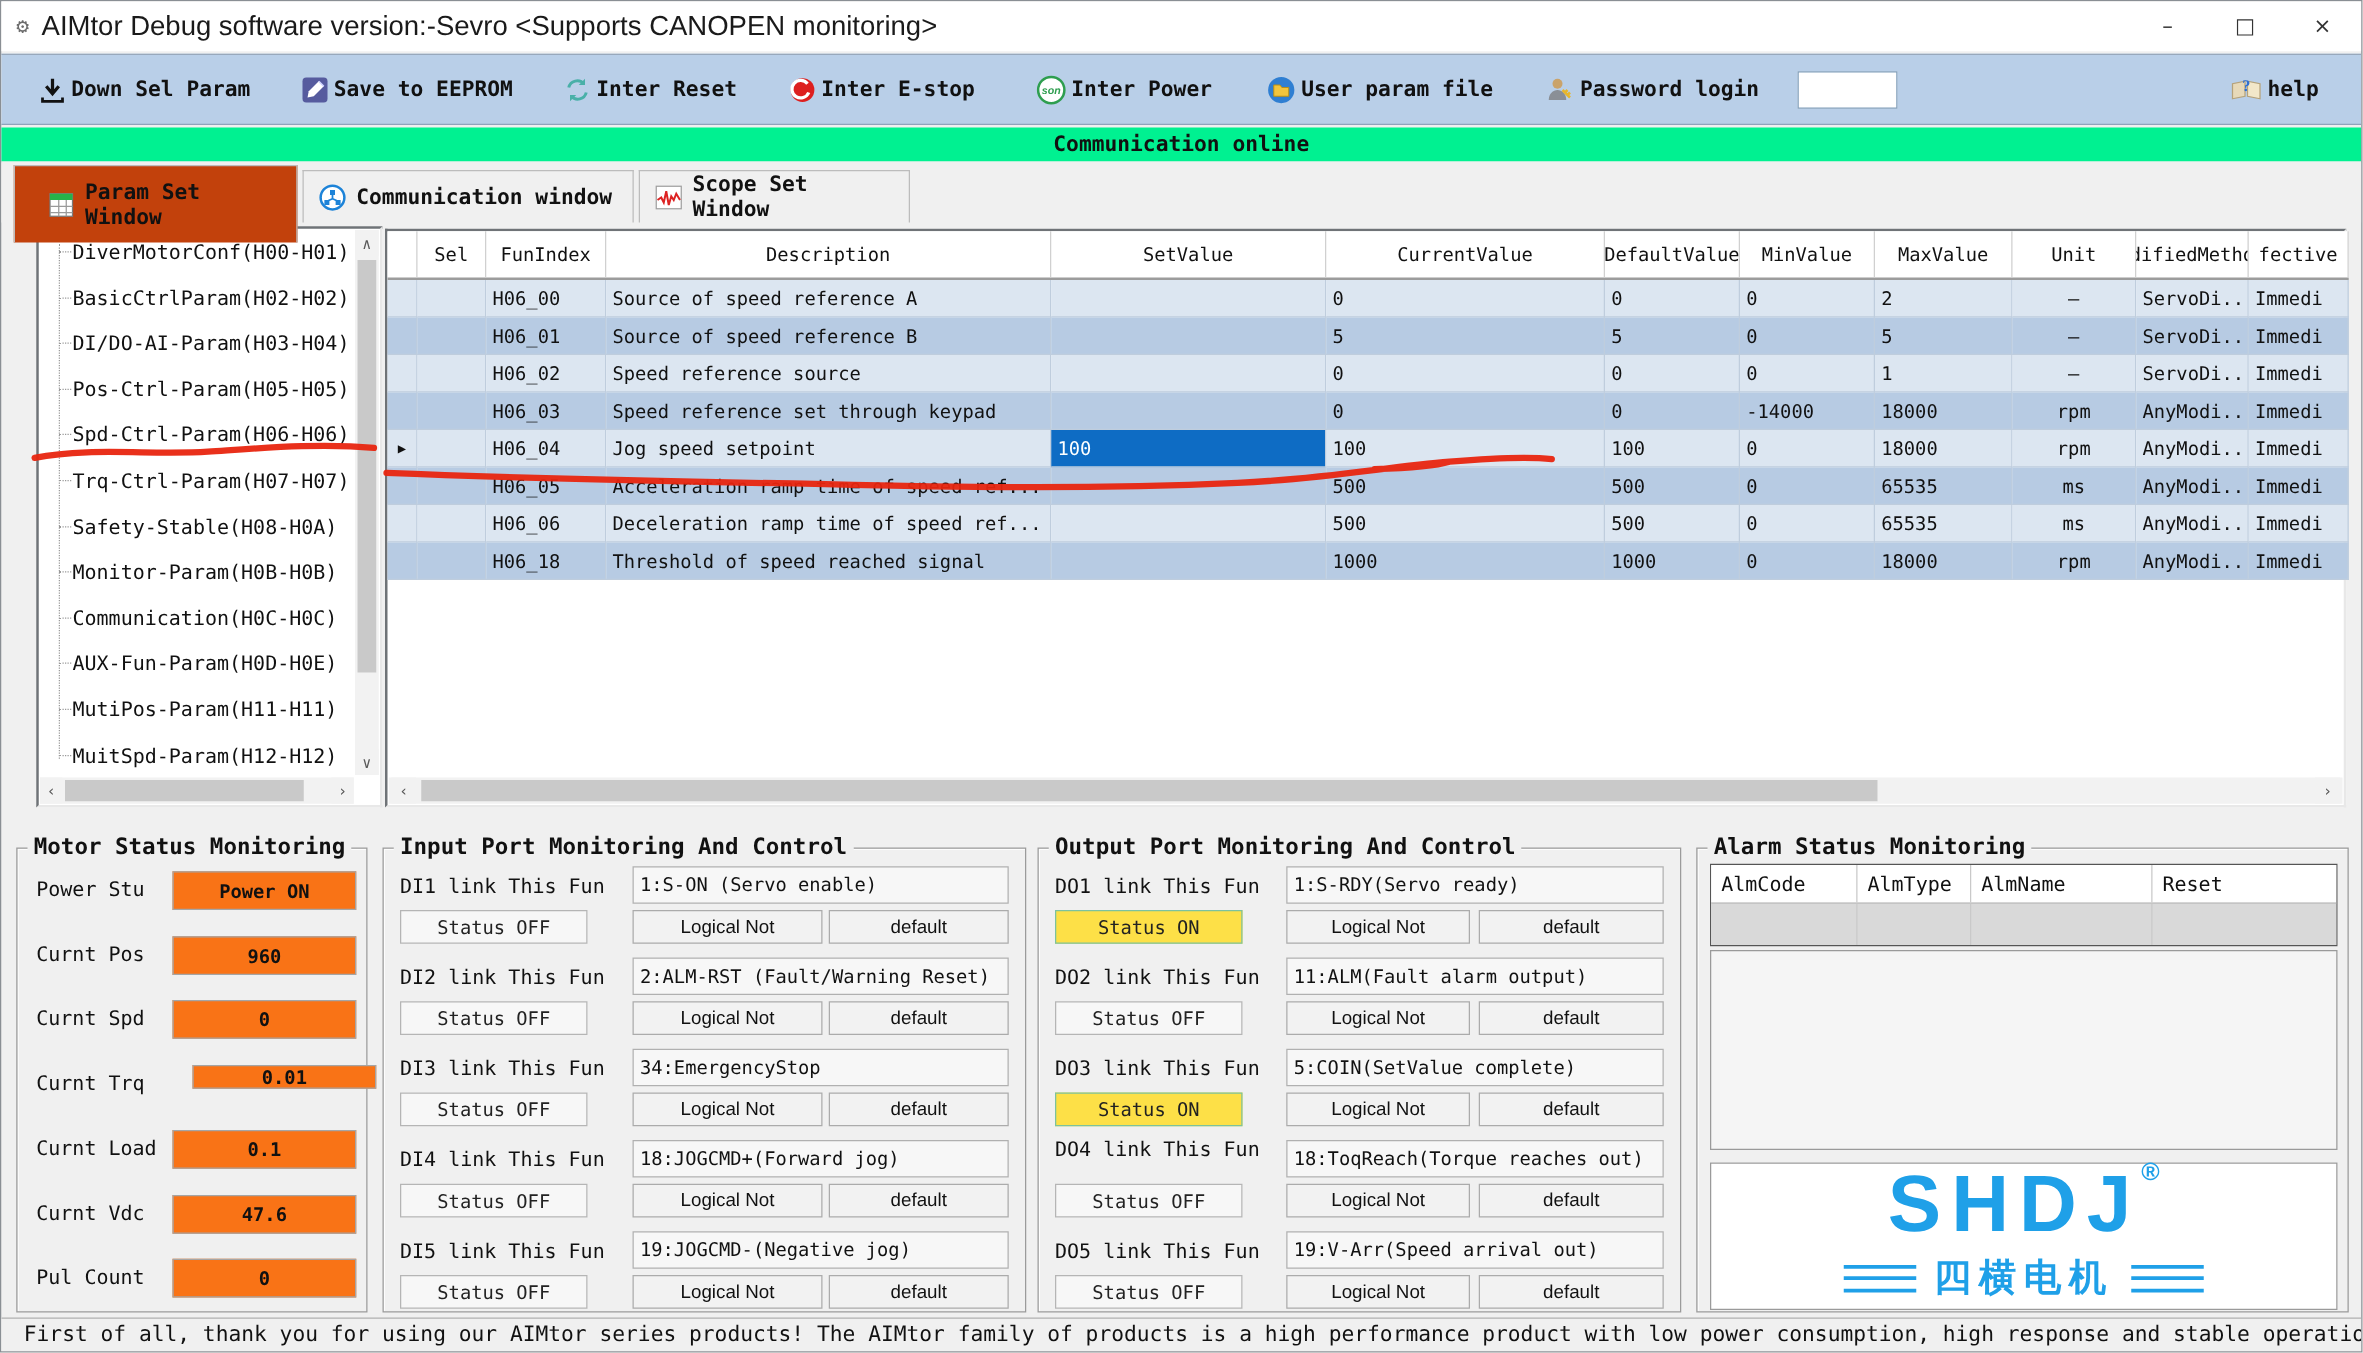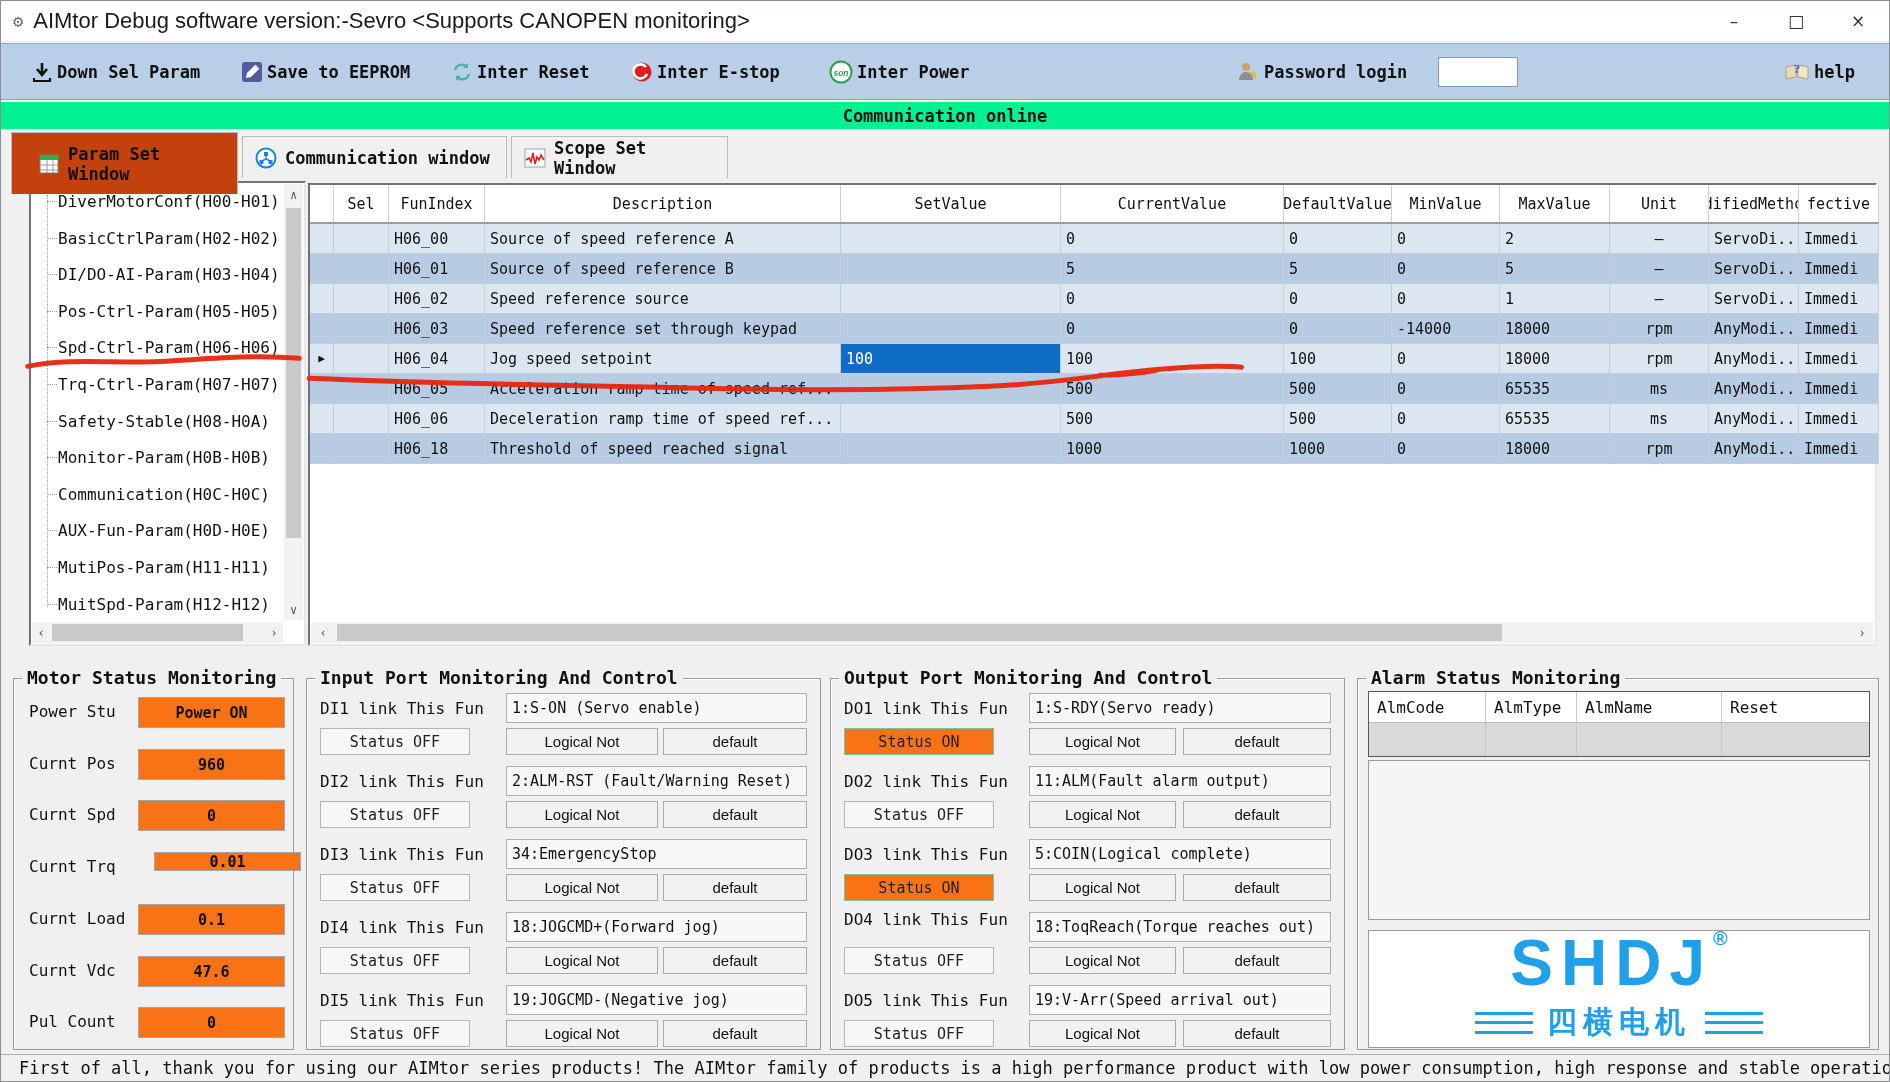--- a/index.html
+++ b/index.html
@@ -71,21 +71,21 @@
   .gbox-title{position:absolute;top:-12px;left:8px;background:#f0f0f0;padding:0 5px;
               font-weight:bold;font-size:18px;color:#111;white-space:nowrap;}
   .inset-box{position:absolute;background:#f97316;border:1px solid #a5a5a5;display:flex;
              align-items:center;justify-content:center;font-size:15px;color:#111;font-weight:bold;}
   .flat-field{position:absolute;background:#f7f7f7;border:1px solid #b0b0b0;display:flex;
               align-items:center;font-size:15px;color:#111;padding-left:5px;white-space:nowrap;overflow:hidden;}
   .ui-btn{position:absolute;background:#f2f2f2;border:1px solid #ababab;display:flex;align-items:center;
           justify-content:center;font-family:"Liberation Sans",sans-serif;font-size:15px;color:#111;}
   .status-btn{position:absolute;background:#f7f7f7;border:1px solid #b5b5b5;display:flex;align-items:center;
               justify-content:center;font-size:15px;color:#222;}
-  .status-btn.on{background:#f97316;border-color:#7cc29e;}
+  .status-btn.on{background:#fde047;border-color:#7cc29e;}
   .port-label{position:absolute;font-size:16px;color:#111;white-space:nowrap;}
   .motor-label{position:absolute;left:15px;font-size:16px;color:#111;white-space:nowrap;}
 
   
   .alm-table{position:absolute;left:10px;top:12px;width:502px;border:1px solid #555;background:#fff;}
   .alm-head{display:flex;height:30px;background:#fff;}
   .alm-h-cell{display:flex;align-items:center;padding-left:8px;font-size:16px;color:#111;
               border-right:1px solid #c9c9c9;}
   .alm-empty-row{display:flex;height:34px;background:#d9d9d9;border-top:1px solid #bdbdbd;}
   .alm-e-cell{border-right:1px solid #c9c9c9;height:100%;}
@@ -166,20 +166,29 @@
       <span>Inter E-stop</span>
     </div>
     <div class="tool-btn" style="left:828px">
       <span>
           <svg width="24" height="24" viewBox="0 0 24 24">
             <circle cx="12" cy="12" r="10.5" fill="#fff" stroke="#2e9e4f" stroke-width="2"></circle>
             <text x="12" y="15.5" text-anchor="middle" font-size="8.5" font-style="italic" font-family="Liberation Sans,sans-serif" fill="#2e9e4f">son</text>
           </svg>
         </span>
       <span>Inter Power</span>
+    </div>
+    <div class="tool-btn" style="left:1012px">
+      <span>
+          <svg width="24" height="24" viewBox="0 0 24 24">
+            <circle cx="12" cy="12" r="10.5" fill="#2f7fd2"></circle>
+            <path d="M6 8h5l1.5 2H18v7H6z" fill="#f2c53d" stroke="#b88f17" stroke-width="0.8"></path>
+          </svg>
+        </span>
+      <span>User param file</span>
     </div>
     <div class="tool-btn" style="left:1235px">
       <span>
           <svg width="24" height="24" viewBox="0 0 24 24">
             <circle cx="10" cy="7" r="4" fill="#caa36a"></circle>
             <path d="M3 20c0-5 3.5-8 7-8s7 3 7 8z" fill="#8a8f96"></path>
             <path d="M14 12l6 6M18 16l2-2M16 14l2-2" stroke="#e8b62a" stroke-width="2"></path>
           </svg>
         </span>
       <span>Password login</span>
@@ -457,21 +466,21 @@
         <div class="flat-field" style="left:198px;top:14px;width:302px;height:30px">1:S-RDY(Servo ready)</div>
         <div class="status-btn on" style="left:13px;top:49px;width:150px;height:27px">Status ON</div>
         <div class="ui-btn" style="left:198px;top:49px;width:147px;height:27px">Logical Not</div>
         <div class="ui-btn" style="left:352px;top:49px;width:148px;height:27px">default</div>
         <div class="port-label" style="left:13px;top:93px">DO2 link This Fun</div>
         <div class="flat-field" style="left:198px;top:87px;width:302px;height:30px">11:ALM(Fault alarm output)</div>
         <div class="status-btn" style="left:13px;top:122px;width:150px;height:27px">Status OFF</div>
         <div class="ui-btn" style="left:198px;top:122px;width:147px;height:27px">Logical Not</div>
         <div class="ui-btn" style="left:352px;top:122px;width:148px;height:27px">default</div>
         <div class="port-label" style="left:13px;top:166px">DO3 link This Fun</div>
-        <div class="flat-field" style="left:198px;top:160px;width:302px;height:30px">5:COIN(Logical complete)</div>
+        <div class="flat-field" style="left:198px;top:160px;width:302px;height:30px">5:COIN(SetValue complete)</div>
         <div class="status-btn on" style="left:13px;top:195px;width:150px;height:27px">Status ON</div>
         <div class="ui-btn" style="left:198px;top:195px;width:147px;height:27px">Logical Not</div>
         <div class="ui-btn" style="left:352px;top:195px;width:148px;height:27px">default</div>
         <div class="port-label" style="left:13px;top:231px">DO4 link This Fun</div>
         <div class="flat-field" style="left:198px;top:233px;width:302px;height:30px">18:ToqReach(Torque reaches out)</div>
         <div class="status-btn" style="left:13px;top:268px;width:150px;height:27px">Status OFF</div>
         <div class="ui-btn" style="left:198px;top:268px;width:147px;height:27px">Logical Not</div>
         <div class="ui-btn" style="left:352px;top:268px;width:148px;height:27px">default</div>
         <div class="port-label" style="left:13px;top:312px">DO5 link This Fun</div>
         <div class="flat-field" style="left:198px;top:306px;width:302px;height:30px">19:V-Arr(Speed arrival out)</div>

